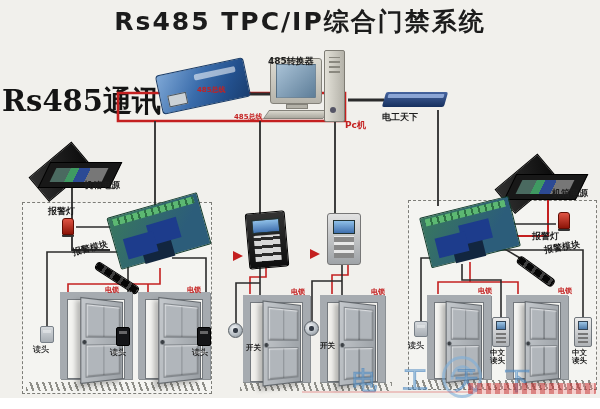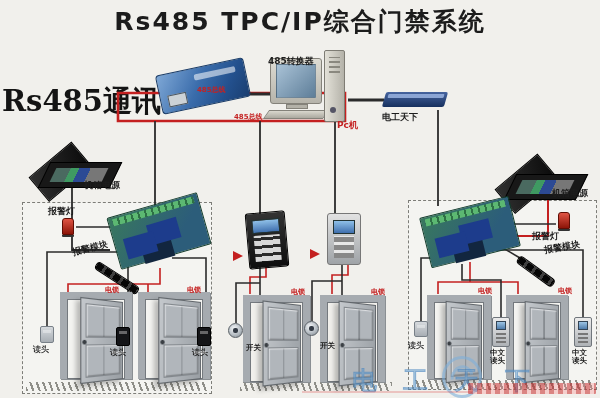--- a/index.html
+++ b/index.html
@@ -137,21 +137,21 @@
   <div class="abs title">Rs485 TPC/IP综合门禁系统</div>
   <div class="abs bigcomm" style="left:2px;top:82px;font-size:29px;">Rs485通讯</div>
 
   <div class="abs dev converter" style="left:158px;top:66px;"></div>
   <div class="abs lab" style="left:226px;top:56px;margin-left:42px;">485转换器</div>
 
   <div class="abs dev mon" style="left:270px;top:58px;"></div>
   <div class="abs dev stand" style="left:286px;top:104px;"></div>
   <div class="abs dev kb" style="left:266px;top:110px;"></div>
   <div class="abs dev tower" style="left:324px;top:50px;"></div>
-  <div class="abs lab red" style="left:296px;top:120px;">Pc机</div>
+  <div class="abs lab red" style="left:304px;top:120px;">Pc机</div>
 
   <div class="abs dev sw" style="left:384px;top:92px;"></div>
   <div class="abs lab" style="left:382px;top:112px;">电工天下</div>
 
   <div class="abs lab tiny red" style="left:156px;top:85px;">485总线</div>
   <div class="abs lab tiny red" style="left:193px;top:112px;">485总线</div>
 
   <div class="abs dev psu" style="left:28px;top:134px;">
     <span class="lid"></span>
     <span class="base"></span>

